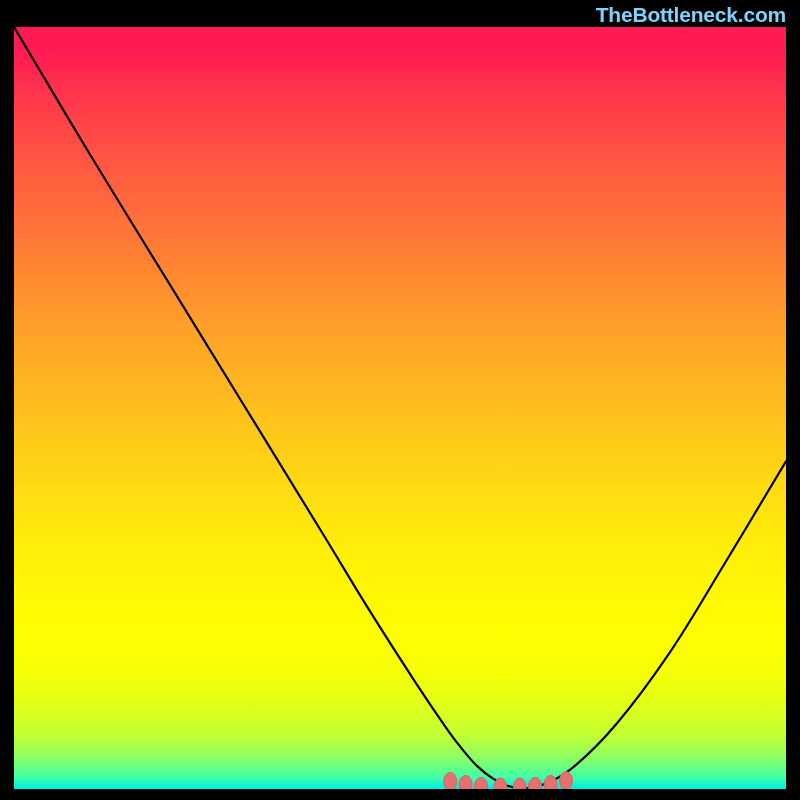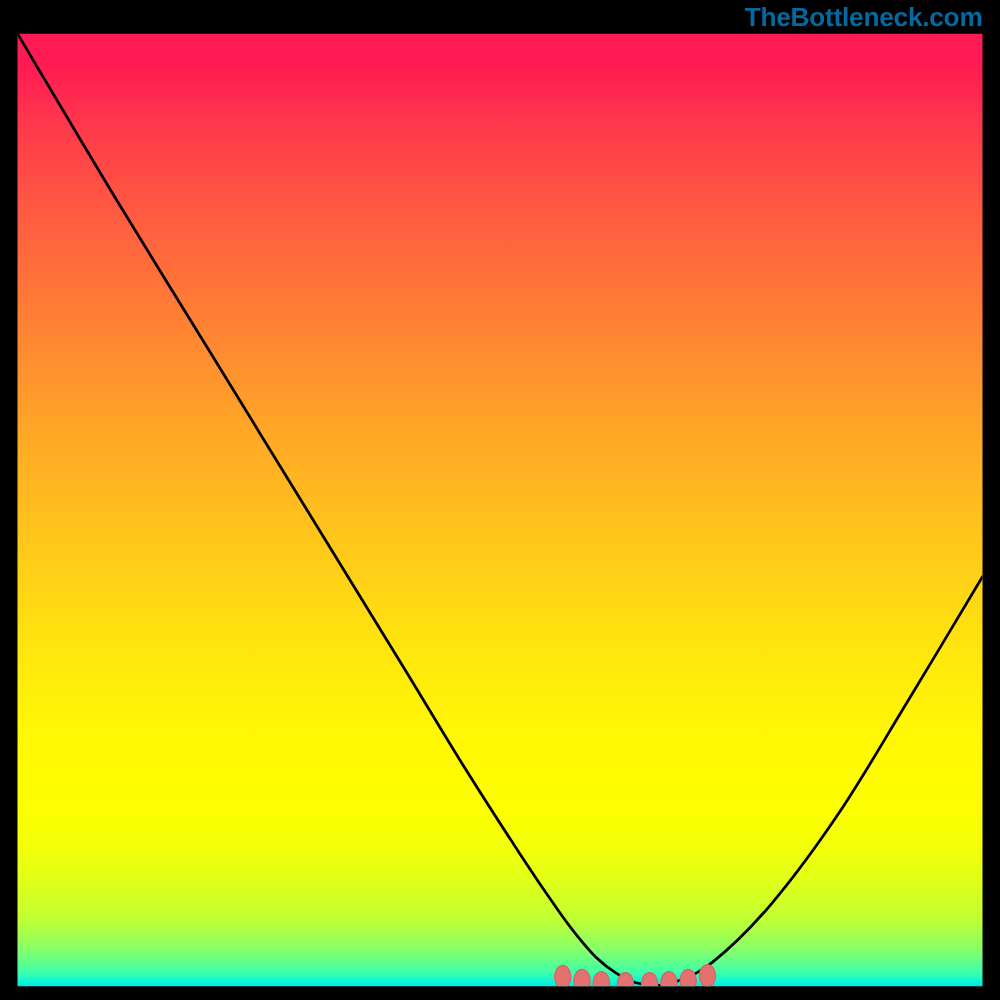--- a/index.html
+++ b/index.html
@@ -60,21 +60,21 @@
     top: 0;
     width: 100%;
     height: 100%;
   }
   .watermark {
     position: absolute;
     top: 3px;
     right: 14px;
     font-size: 21px;
     font-weight: 600;
-    color: #0369a1;
+    color: #7dd3fc;
     letter-spacing: -0.2px;
   }
 </style>
 </head>
 <body>
 
 <div class="frame">
   <div class="plot-area">
     <div class="gradient-bg"></div>
     <svg class="overlay" viewBox="0 0 772 762" preserveAspectRatio="none">

